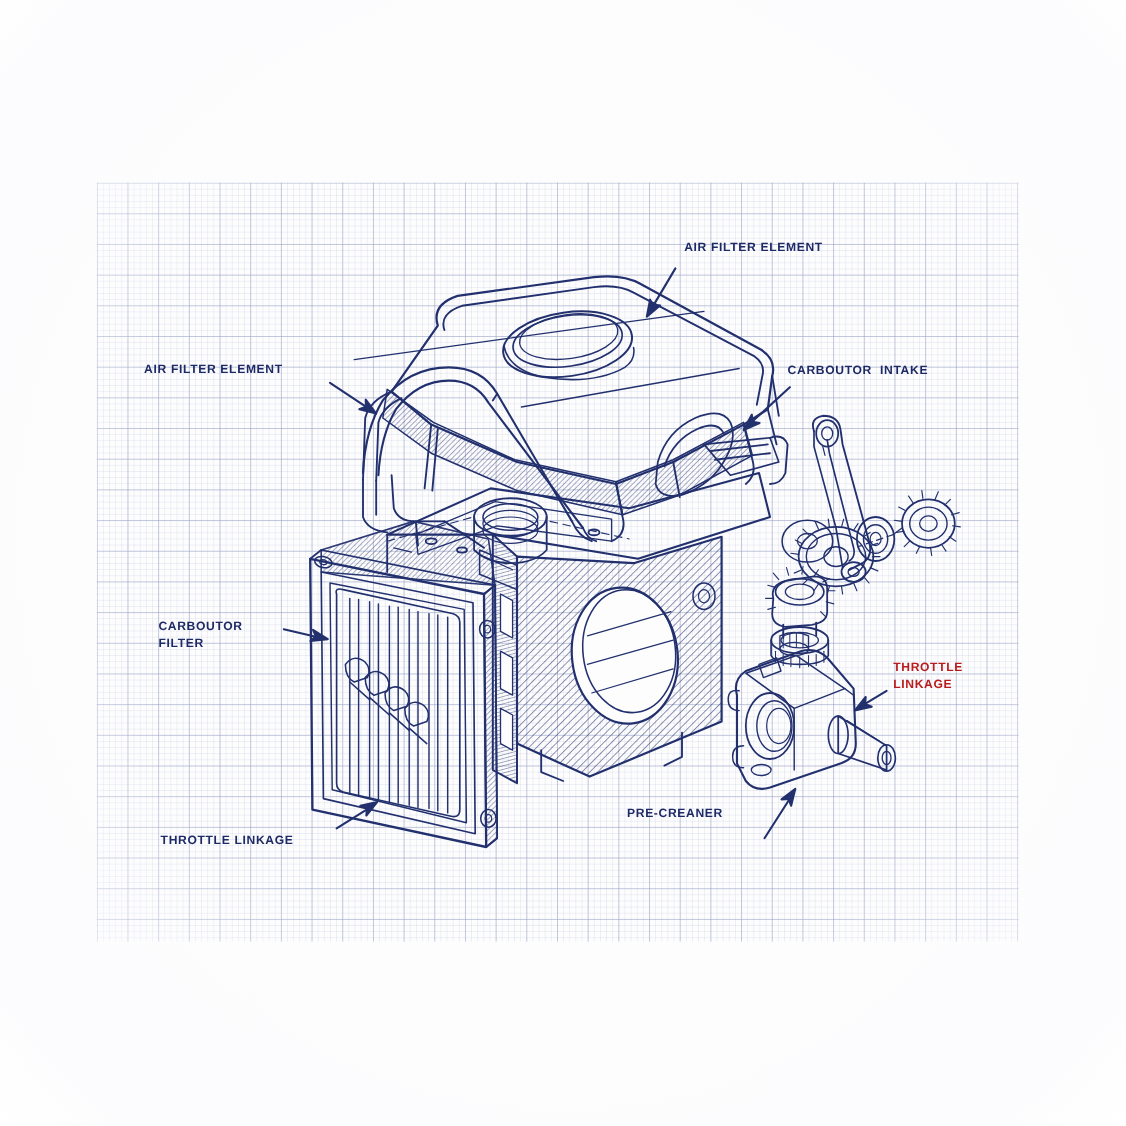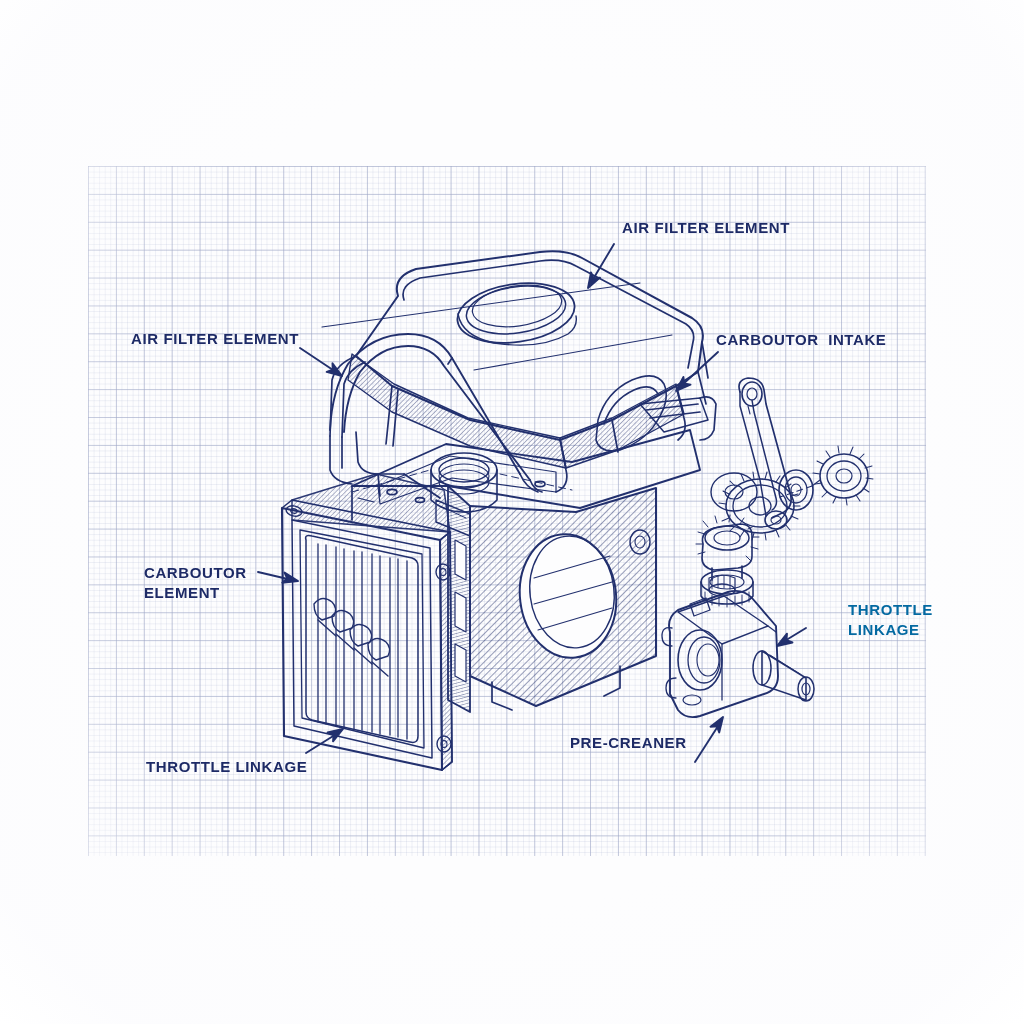--- a/index.html
+++ b/index.html
@@ -10,21 +10,21 @@
       linear-gradient(to right, rgba(158,166,198,0.55) 1.2px, transparent 1.2px),
       linear-gradient(to bottom, rgba(158,166,198,0.55) 1.2px, transparent 1.2px),
       linear-gradient(to right, rgba(176,184,212,0.22) 0.6px, transparent 0.6px),
       linear-gradient(to bottom, rgba(176,184,212,0.22) 0.6px, transparent 0.6px);
     background-size:27.9px 27.9px,27.9px 27.9px,5.58px 5.58px,5.58px 5.58px;
     background-position:0 0,0 0,0 0,0 0;}
   #vignette{position:absolute;inset:0;pointer-events:none;
     background:radial-gradient(ellipse at 50% 48%, rgba(255,255,255,0) 55%, rgba(252,252,254,0.75) 88%, #ffffff 100%);}
   svg.art{position:absolute;left:0;top:0;width:1024px;height:1024px;overflow:visible;}
   .lbl{position:absolute;color:#1d2a66;font-family:"Liberation Sans",sans-serif;
-    font-weight:bold;font-size:15px;letter-spacing:0.6px;white-space:pre;line-height:1.35;}
+    font-weight:bold;font-size:11px;letter-spacing:0.6px;white-space:pre;line-height:1.35;}
 </style>
 </head>
 <body>
 
 <div id="sheet">
 
   <div id="grid"></div>
 
   <svg class="art" viewBox="0 0 1024 1024">
     <defs>
@@ -359,20 +359,20 @@
     </g>
   </svg>
 
   <div id="vignette"></div>
 
   <div id="labels">
       <div class="lbl" style="left: 622px; top: 218px; color: rgb(29, 42, 102);">AIR FILTER ELEMENT</div>
       <div class="lbl" style="left: 131px; top: 329px; color: rgb(29, 42, 102);">AIR FILTER ELEMENT</div>
       <div class="lbl" style="left: 716px; top: 330px; color: rgb(29, 42, 102);">CARBOUTOR  INTAKE</div>
       <div class="lbl" style="left: 144px; top: 563px; color: rgb(29, 42, 102);">CARBOUTOR
-ELEMENT</div>
-      <div class="lbl" style="left: 848px; top: 600px; color: #0369a1;">THROTTLE
+FILTER</div>
+      <div class="lbl" style="left: 812px; top: 600px; color: #b91c1c;">THROTTLE
 LINKAGE</div>
       <div class="lbl" style="left: 146px; top: 757px; color: rgb(29, 42, 102);">THROTTLE LINKAGE</div>
       <div class="lbl" style="left: 570px; top: 733px; color: rgb(29, 42, 102);">PRE-CREANER</div>
     </div>
 
 </div>
 
 </body></html>

